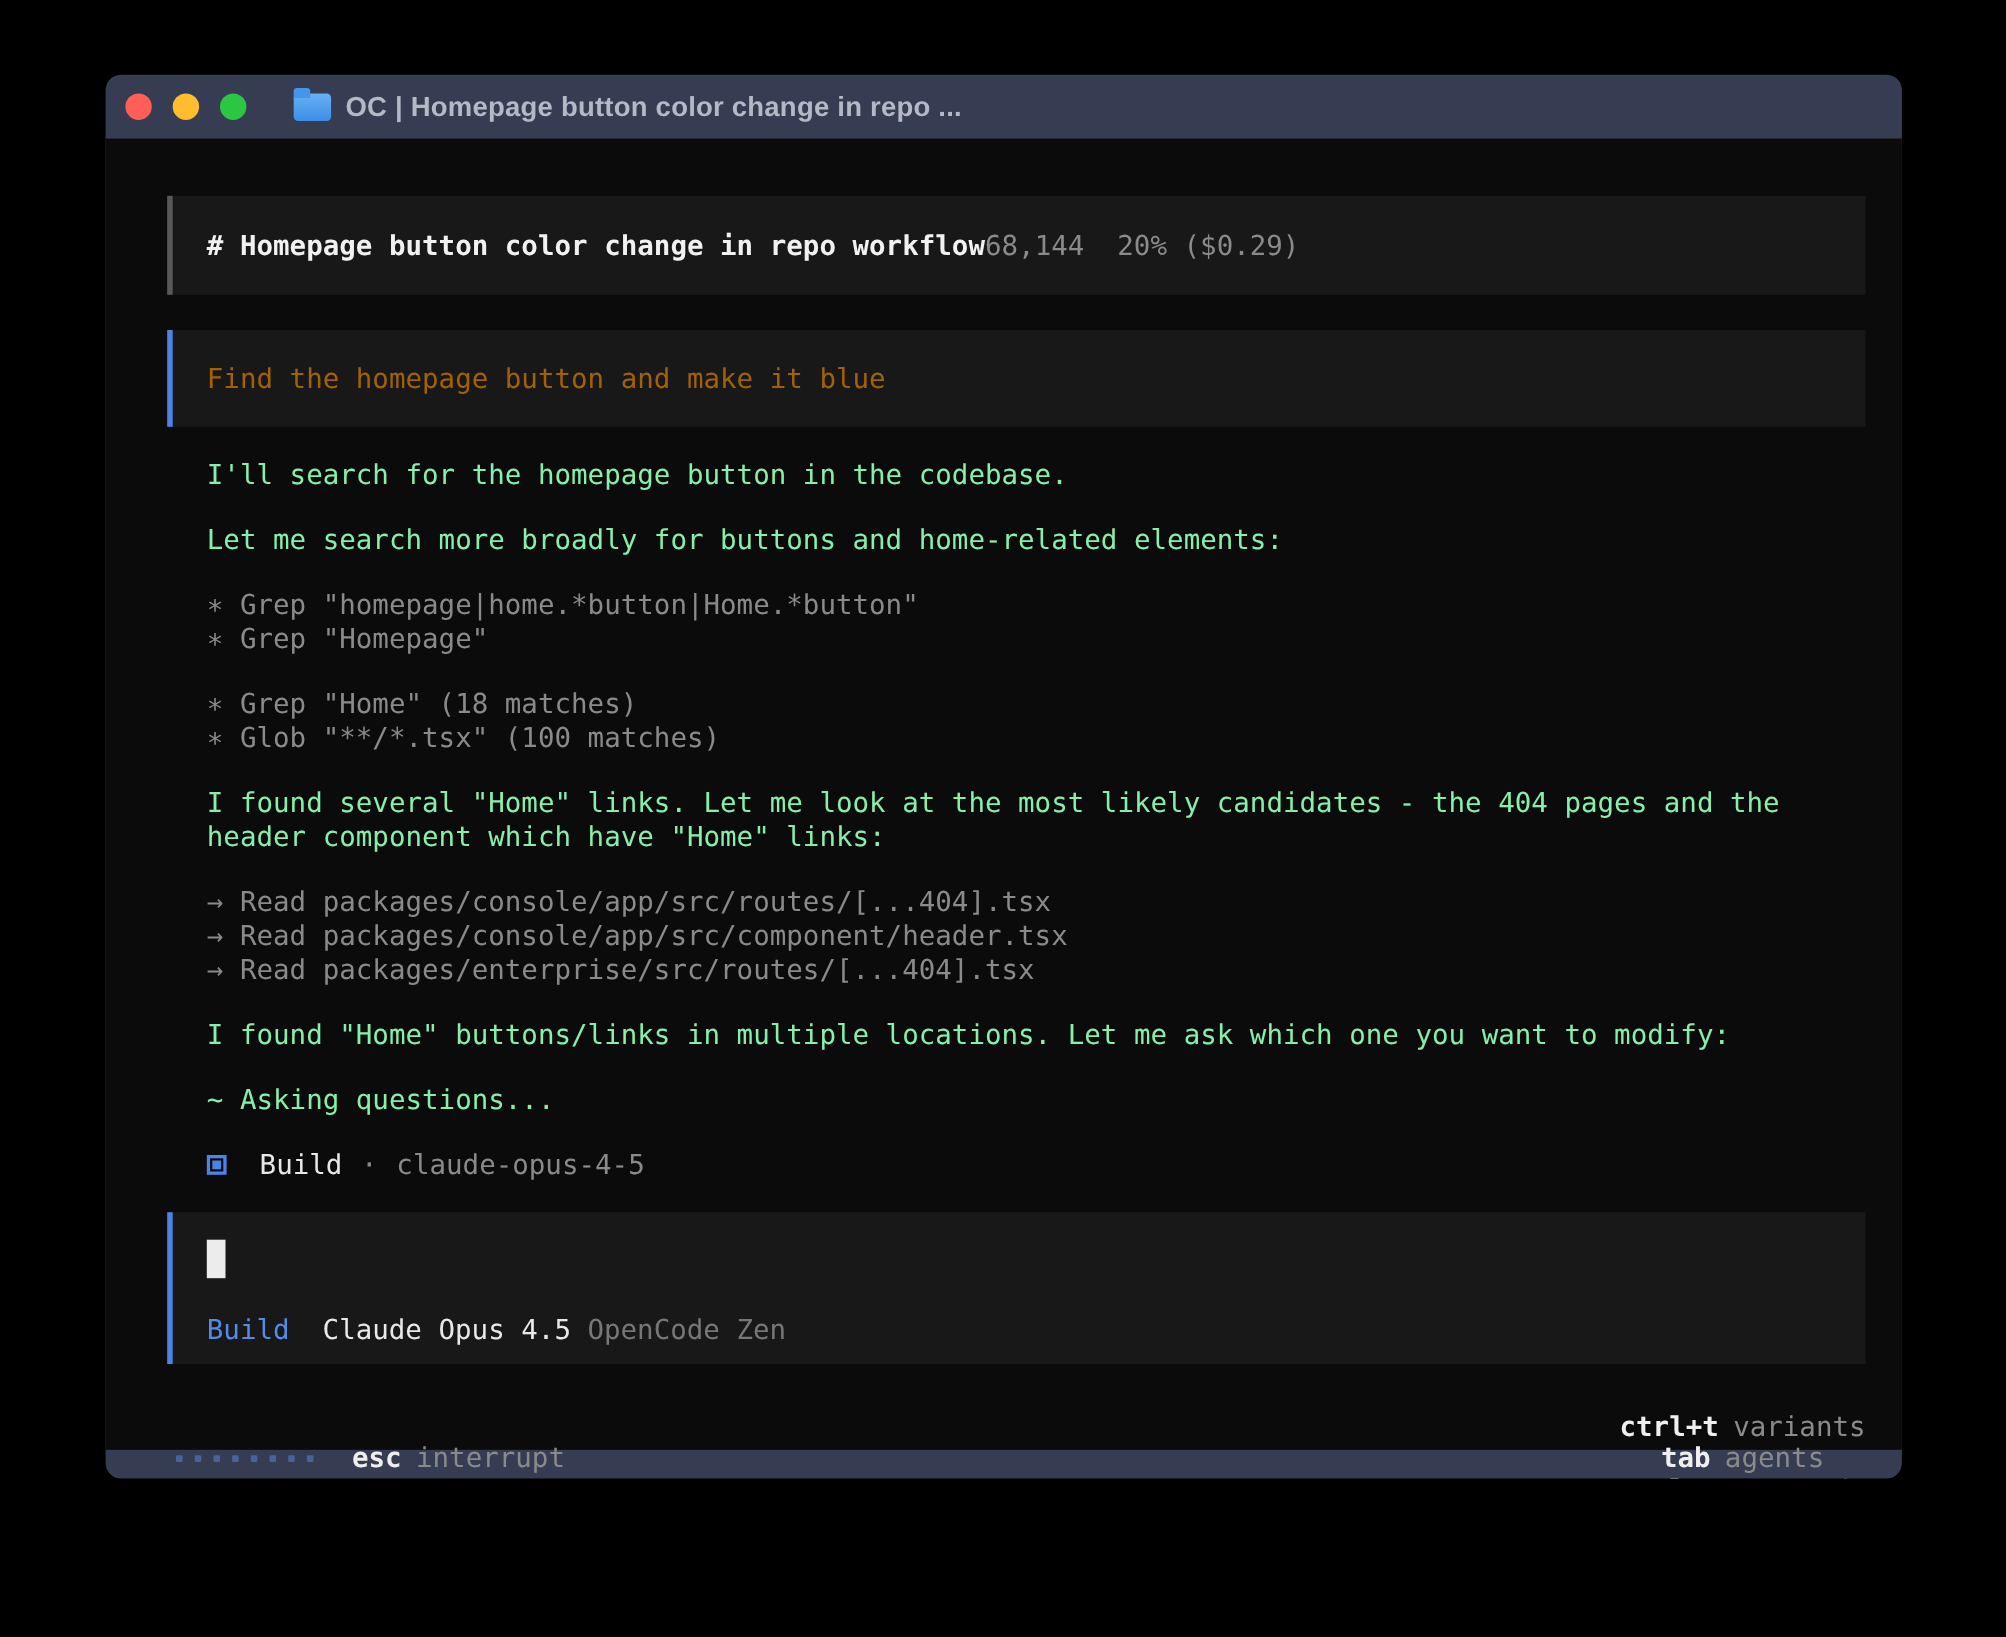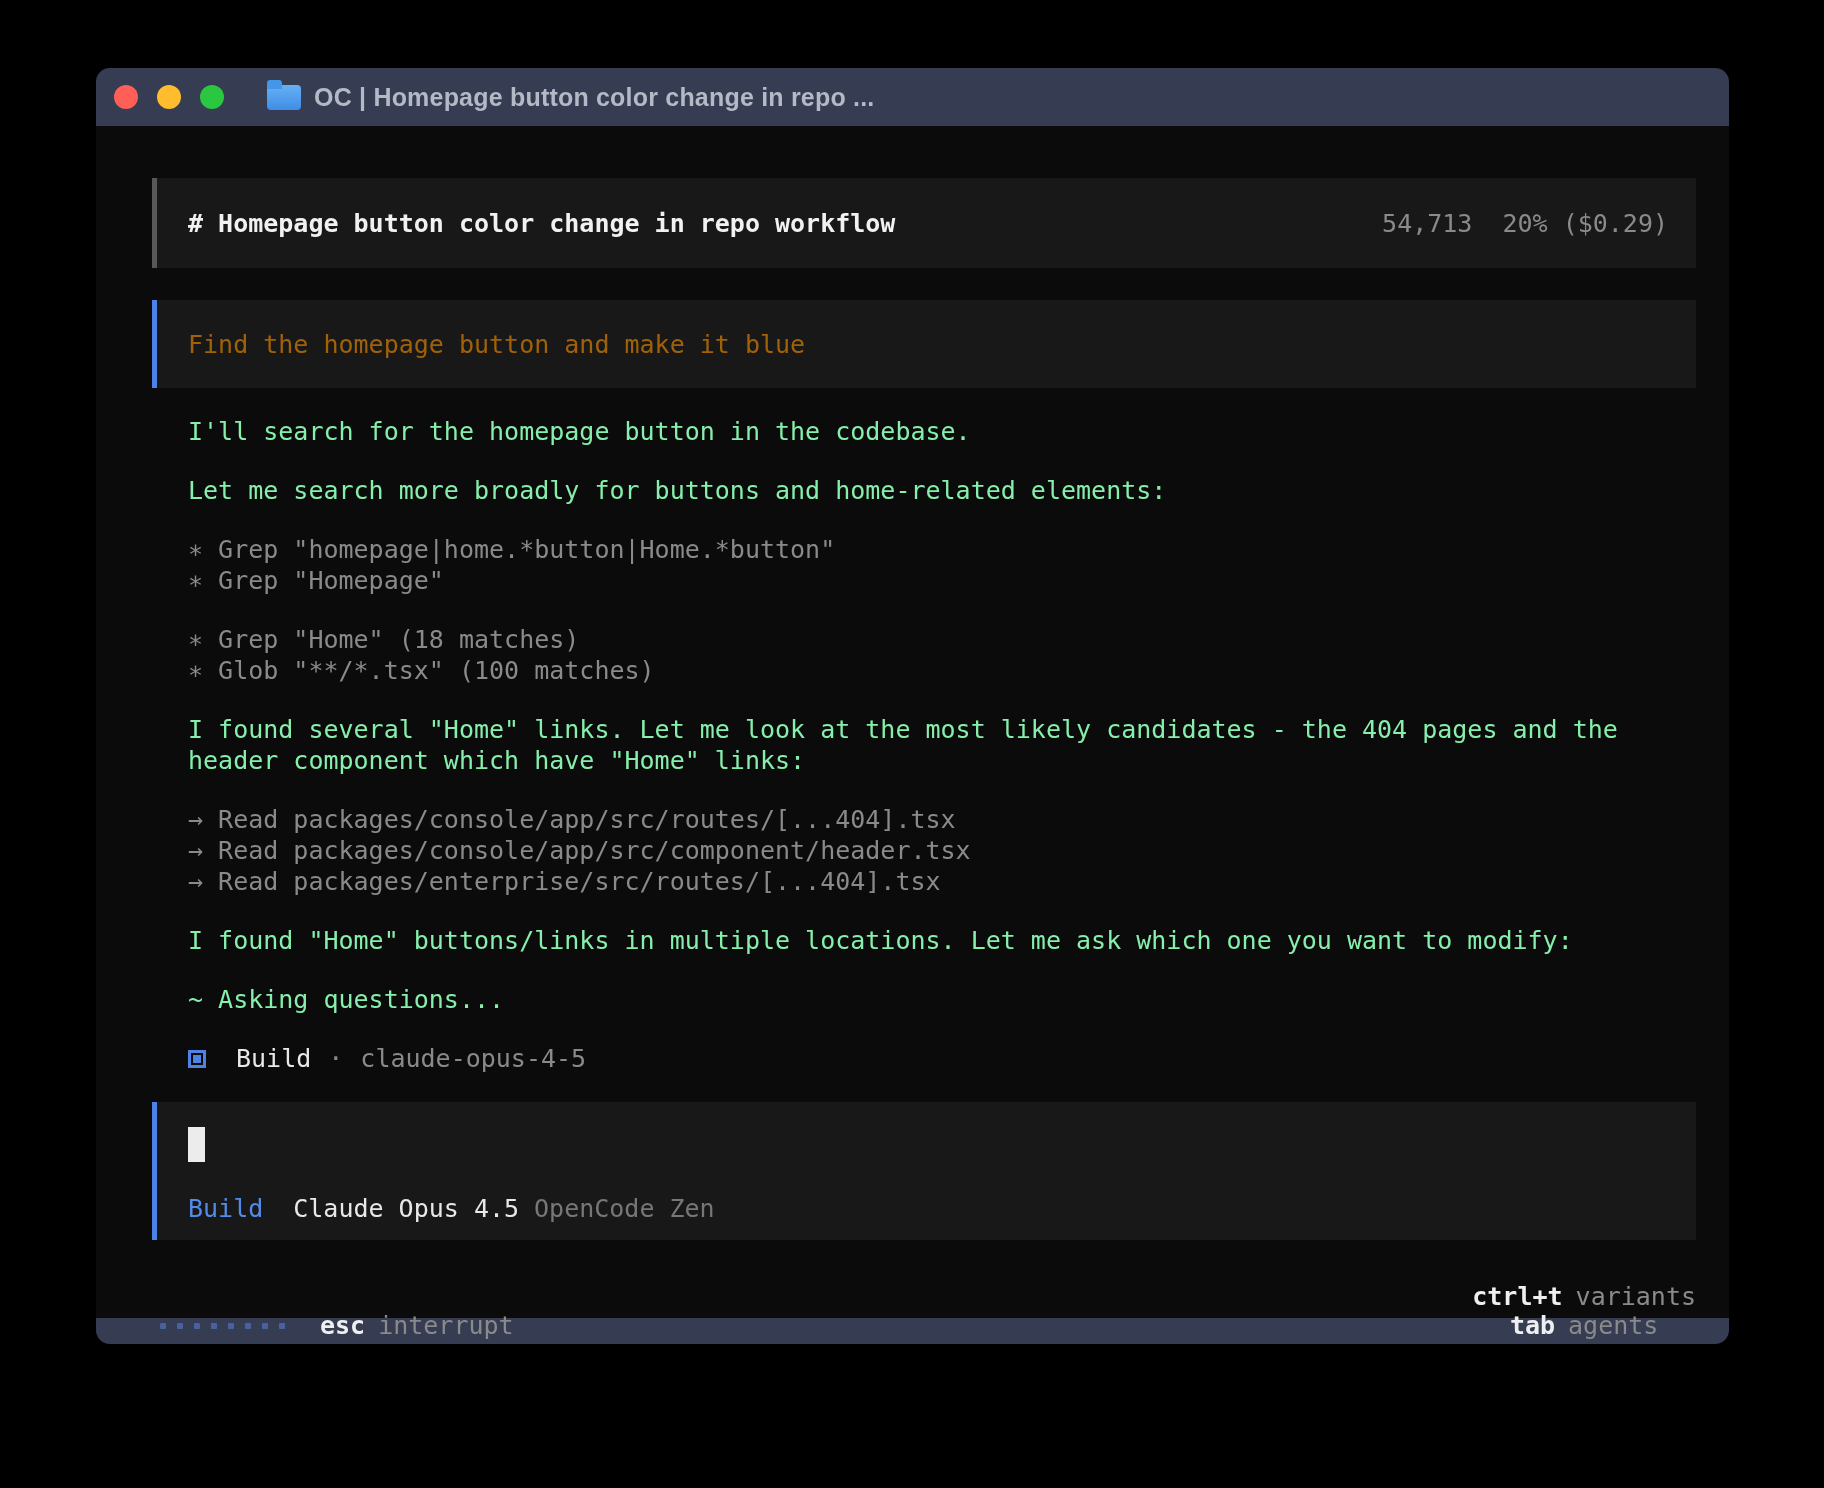--- a/index.html
+++ b/index.html
@@ -21,21 +21,21 @@
                     border-radius:3px 3px 0 0; background:#4496e9; }
   .win-title { margin-left:13px; font-family:"Liberation Sans", sans-serif; font-weight:bold;
                font-size:25px; color:#b5b9c6; letter-spacing:.2px; }
 
   
   .terminal { position:absolute; left:0; top:58px; width:100%; height:1192px;
               background:#0b0b0b; padding:52px 33px 0 56px; font-size:25px; color:#e4e4e4; }
 
   .box { background:#181818; border-left:5px solid #4d82e6; }
   .hdr-box { height:90px; border-left-color:#585858; display:flex; align-items:center;
-             justify-content:space-between; padding:0 28px 0 31px; }
+             padding:0 28px 0 31px; }
   .hdr-title { font-weight:bold; color:#f1f1f1; white-space:pre; }
   .hdr-right { color:#8a8a8a; display:flex; }
   .hdr-right .pct { margin-left:30px; }
 
   .user-box { margin-top:32px; height:88px; display:flex; align-items:center; padding:0 31px; color:#a16207; }
 
   .body { margin-left:36px; line-height:31px; }
   .blk { margin-top:28px; }
   .t-white { color:#86efac; }
   .t-gray { color:#8a8a8a; }
@@ -79,21 +79,21 @@
     <div class="light green"></div>
     <div class="folder"></div>
     <div class="win-title">OC | Homepage button color change in repo ...</div>
   </div>
 
   <div class="terminal">
 
     <div class="box hdr-box">
       <div class="hdr-title"># Homepage button color change in repo workflow</div>
       <div class="hdr-right">
-        <span>54,713</span>
+        <span>68,144</span>
         <span class="pct">20% ($0.29)</span>
       </div>
     </div>
 
     <div class="box user-box">
       <span class="line">Find the homepage button and make it blue</span>
     </div>
 
     <div class="body">
       <div class="blk t-white line">I'll search for the homepage button in the codebase.</div>

